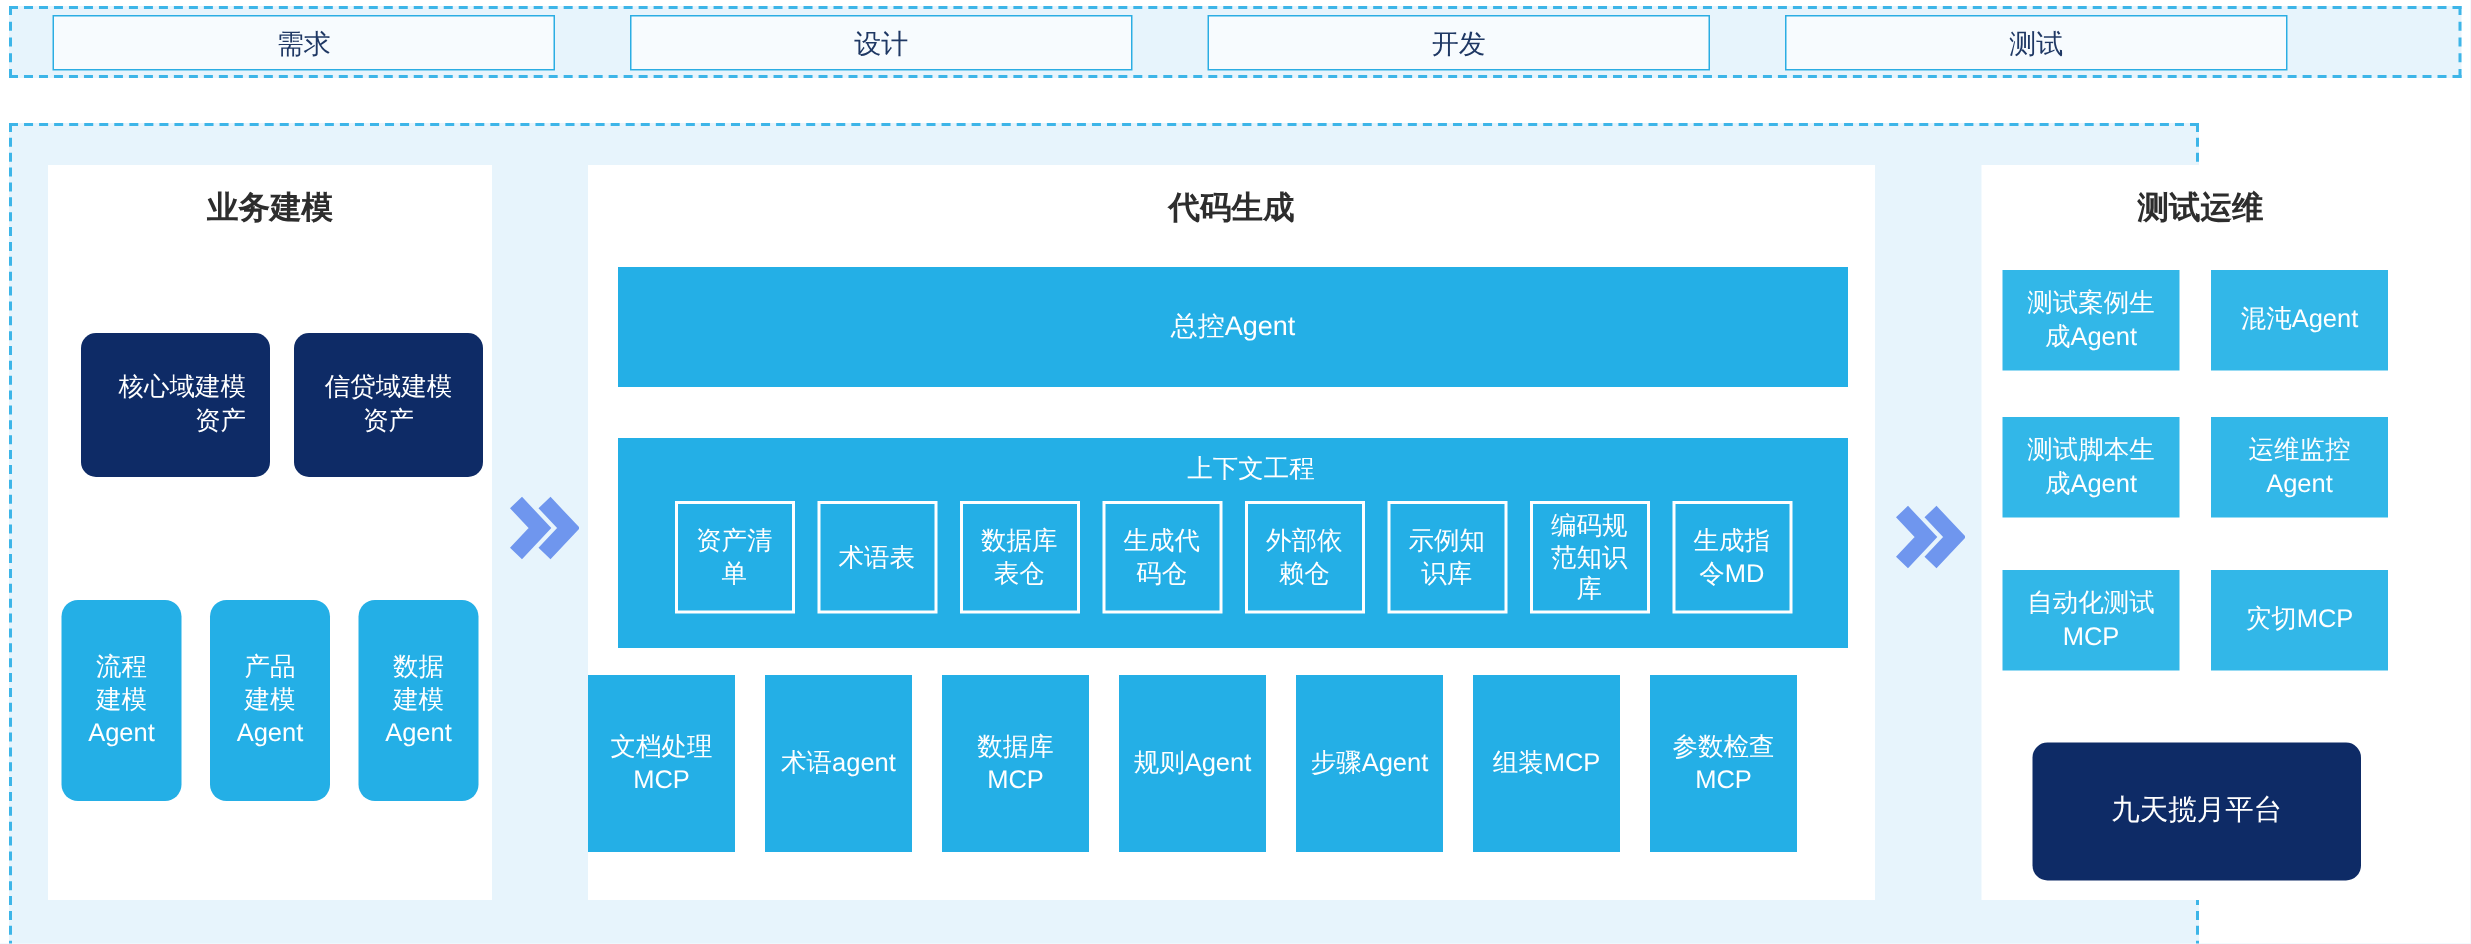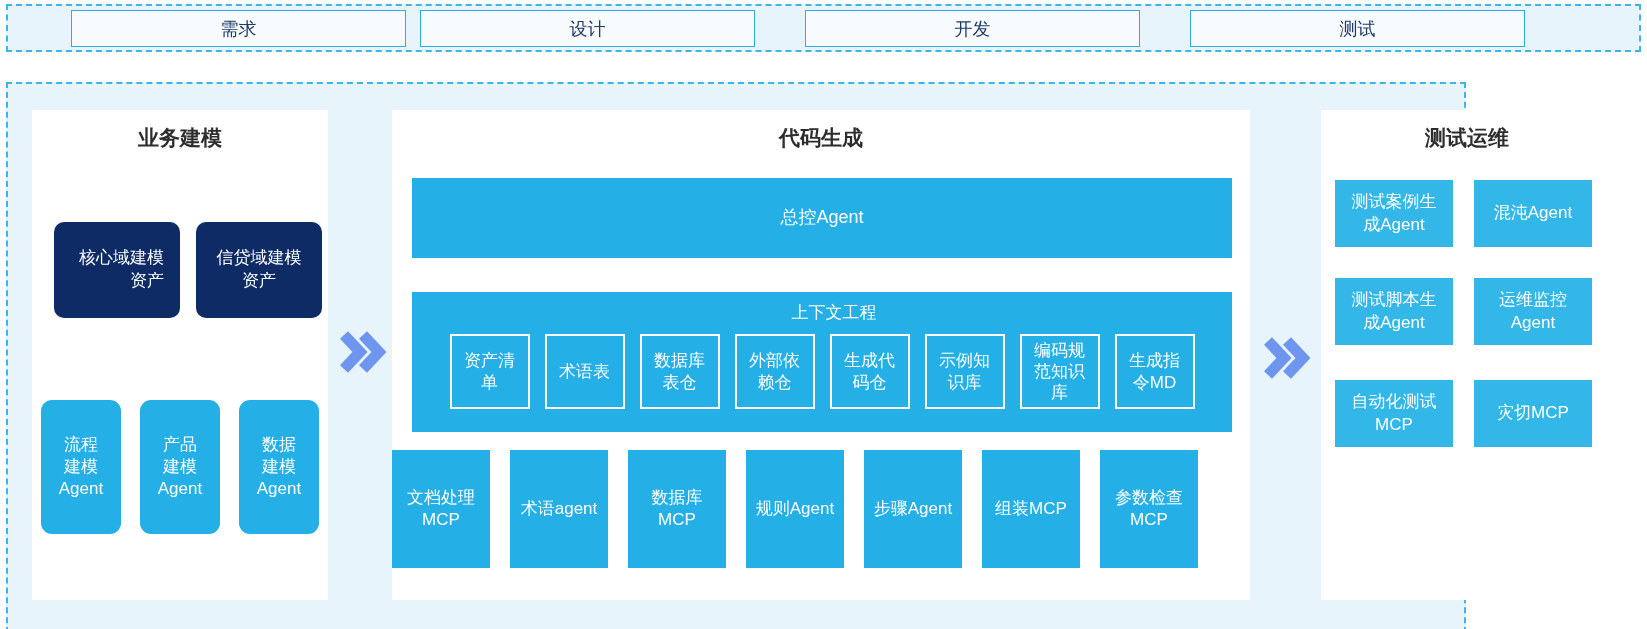--- a/index.html
+++ b/index.html
@@ -76,21 +76,21 @@
   .platform-box{left:34px;top:385px;width:219px;height:92px;font-size:19px;}
   
   .chevron{position:absolute;width:46px;height:44px;}
   .chev-1{left:332px;top:246px;}
   .chev-2{left:1256px;top:252px;}
 </style>
 </head>
 <body>
 
 <div class="band stage-band">
-  <div class="stage-box" style="left:27px;margin-left:36px;">
+  <div class="stage-box" style="left:27px;">
       <span>需求</span>
     </div>
   <div class="stage-box" style="left:412px;">
       <span>设计</span>
     </div>
   <div class="stage-box" style="left:797px;">
       <span>开发</span>
     </div>
   <div class="stage-box" style="left:1182px;">
       <span>测试</span>
@@ -117,22 +117,22 @@
 
   <div class="panel panel-mid">
     <div class="panel-title">代码生成</div>
     <div class="cyan-box master-bar">总控Agent</div>
     <div class="context-block">
       <div class="context-label">上下文工程</div>
       <div class="context-cells">
         <div class="context-cell">资产清单</div>
         <div class="context-cell">术语表</div>
         <div class="context-cell">数据库表仓</div>
+        <div class="context-cell">生成代码仓</div>
         <div class="context-cell">外部依赖仓</div>
-        <div class="context-cell">生成代码仓</div>
         <div class="context-cell">示例知识库</div>
         <div class="context-cell">编码规范知识库</div>
         <div class="context-cell">生成指令MD</div>
       </div>
     </div>
     <div class="tools-row">
       <div class="cyan-box">文档处理MCP</div>
       <div class="cyan-box">术语agent</div>
       <div class="cyan-box">数据库MCP</div>
       <div class="cyan-box">规则Agent</div>
@@ -148,15 +148,16 @@
   </svg>
 
   <div class="panel panel-right">
     <div class="panel-title">测试运维</div>
     <div class="cyan-box tp-box tp-r1 tp-c1">测试案例生成Agent</div>
     <div class="cyan-box tp-box tp-r1 tp-c2">混沌Agent</div>
     <div class="cyan-box tp-box tp-r2 tp-c1">测试脚本生成Agent</div>
     <div class="cyan-box tp-box tp-r2 tp-c2">运维监控Agent</div>
     <div class="cyan-box tp-box tp-r3 tp-c1">自动化测试MCP</div>
     <div class="cyan-box tp-box tp-r3 tp-c2">灾切MCP</div>
+    <div class="navy-box platform-box">九天揽月平台</div>
   </div>
 
 </div>
 
 </body></html>

